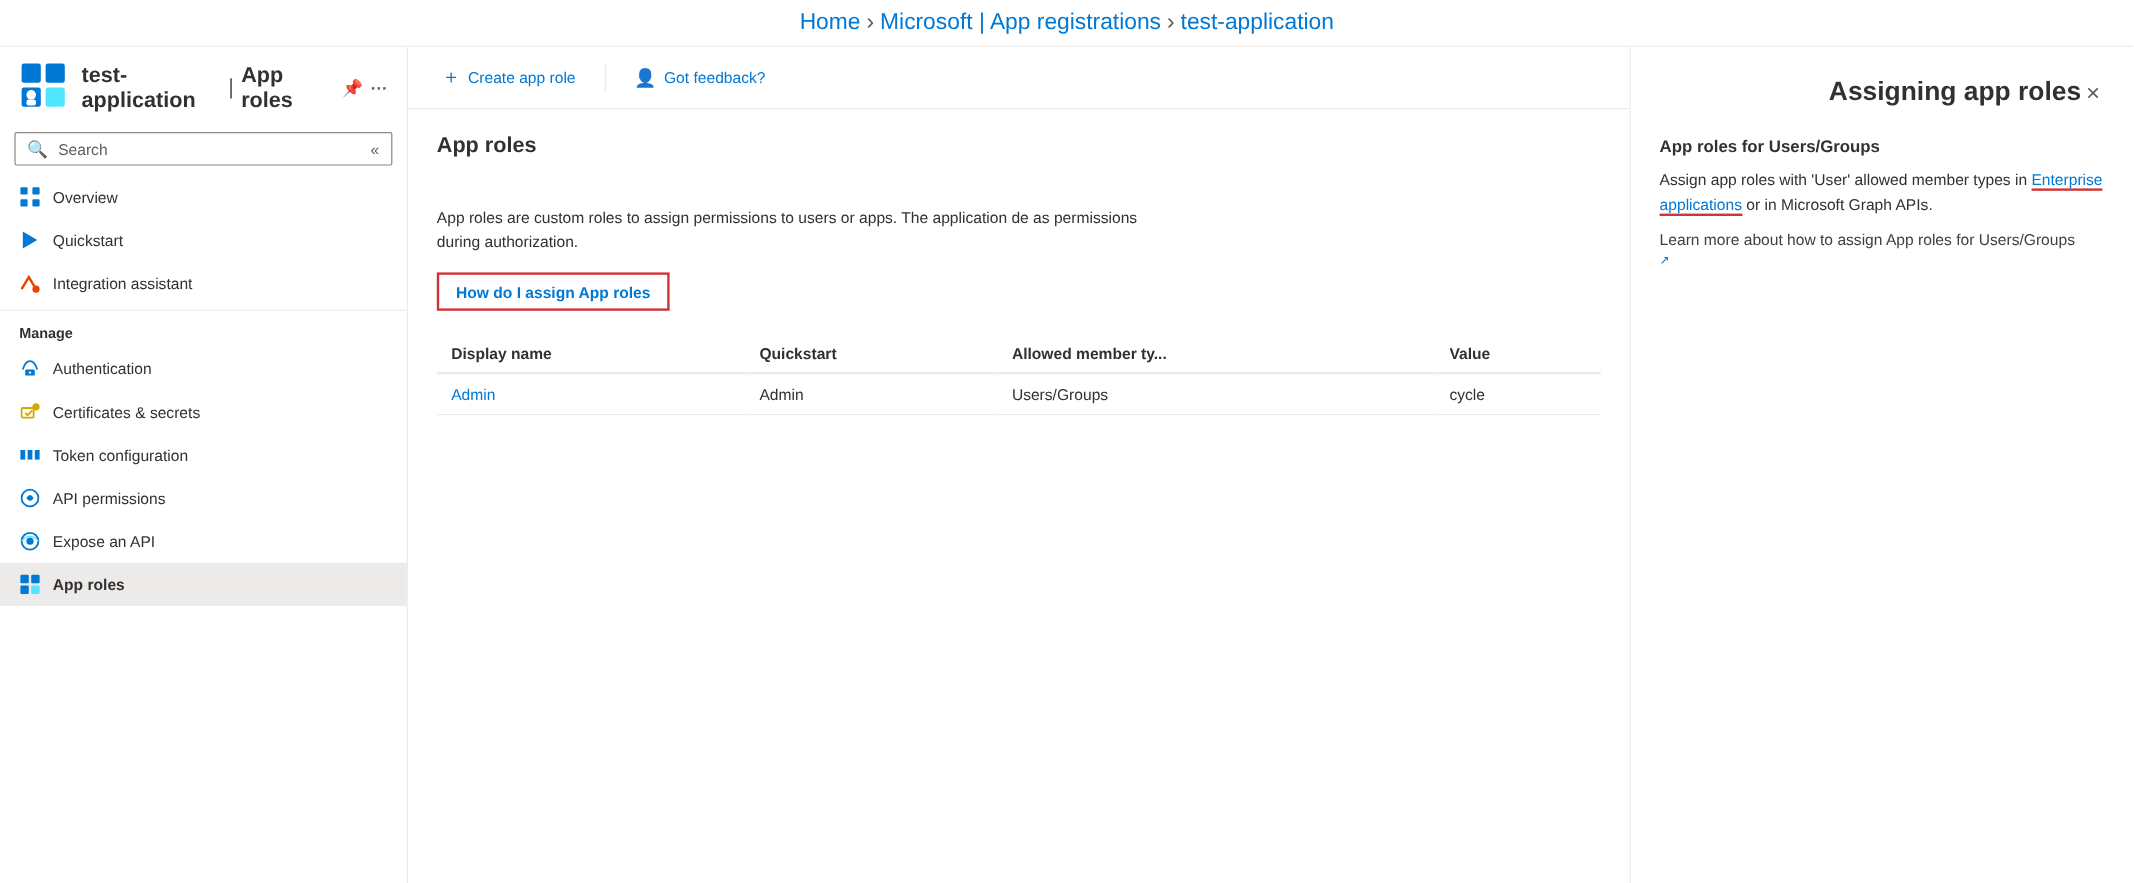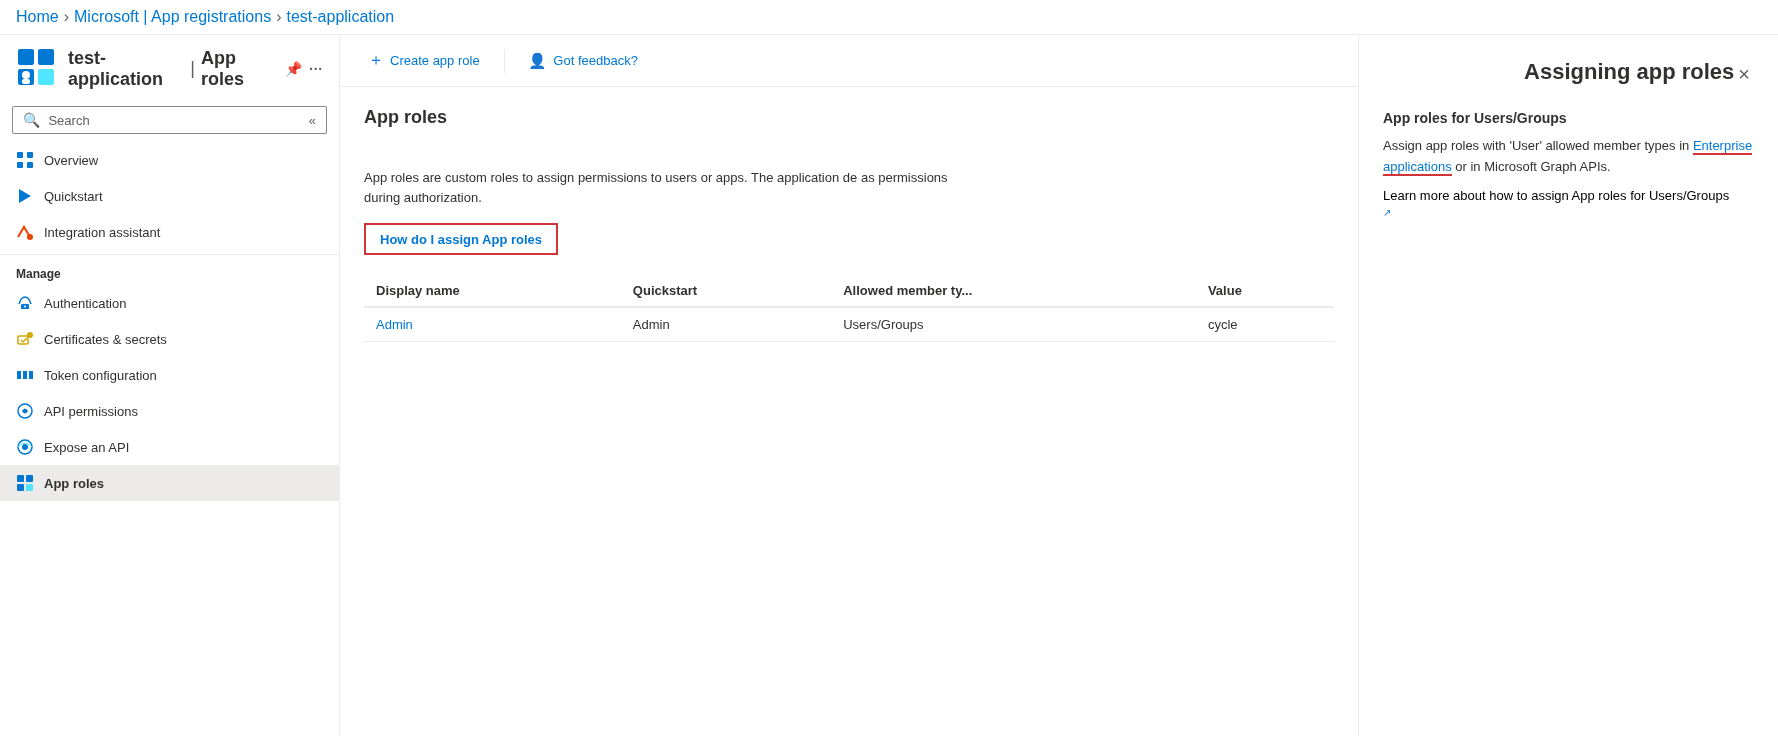--- a/index.html
+++ b/index.html
@@ -39,21 +39,21 @@
 
     
     .right-panel { width: 420px; min-width: 420px; border-left: 1px solid #edebe9; background: #fff; display: flex; flex-direction: column; padding: 24px; overflow-y: auto; }
     .panel-header { display: flex; align-items: flex-start; justify-content: flex-end; margin-bottom: 20px; }
 
     .panel-section { margin-bottom: 24px; }
   </style>
 </head>
 <body>
 
-<div style="display:flex;align-items:center;padding:8px 16px;font-size:16px;color:#0078d4;gap:5px;border-bottom:1px solid #edebe9;">
+<div style="display:flex;align-items:center;padding:8px 16px;font-size:19px;color:#0078d4;gap:5px;border-bottom:1px solid #edebe9;justify-content:center;">
   <span style="color:#0078d4;cursor:pointer;">Home</span>
   <span style="color:#605e5c;">›</span>
   <span style="color:#0078d4;cursor:pointer;">Microsoft | App registrations</span>
   <span style="color:#605e5c;">›</span>
   <span style="color:#0078d4;">test-application</span>
 </div>
 
 <div class="main-layout">
 
   <div class="sidebar">
@@ -243,18 +243,18 @@
     <div class="panel-header">
       <h2 style="font-size:22px;font-weight:600;color:#323130;">Assigning app roles</h2>
       <button style="background:none;border:none;cursor:pointer;font-size:20px;color:#605e5c;padding:4px;">×</button>
     </div>
 
     <div class="panel-section">
       <h3 style="font-size:14px;font-weight:600;margin-bottom:10px;">App roles for Users/Groups</h3>
       <p style="font-size:13px;color:#323130;line-height:1.6;">
         <span>Assign app roles with 'User' allowed member types in </span><a href="#" style="color:#0078d4;border-bottom:2px solid #d13438;text-decoration:none;">Enterprise applications</a><span> or in Microsoft Graph APIs.</span>
       </p>
-      <a href="#" style="display:block;margin-top:10px;color:#000000;font-size:13px;text-decoration:none;">Learn more about how to assign App roles for Users/Groups</a><span style="font-size:10px;color:#0078d4;">↗</span>
+      <a href="#" style="display:block;margin-top:10px;color:#404040;font-size:13px;text-decoration:none;">Learn more about how to assign App roles for Users/Groups</a><span style="font-size:10px;color:#0078d4;">↗</span>
     </div>
 
   </div>
 
 </div>
 
 </body></html>

